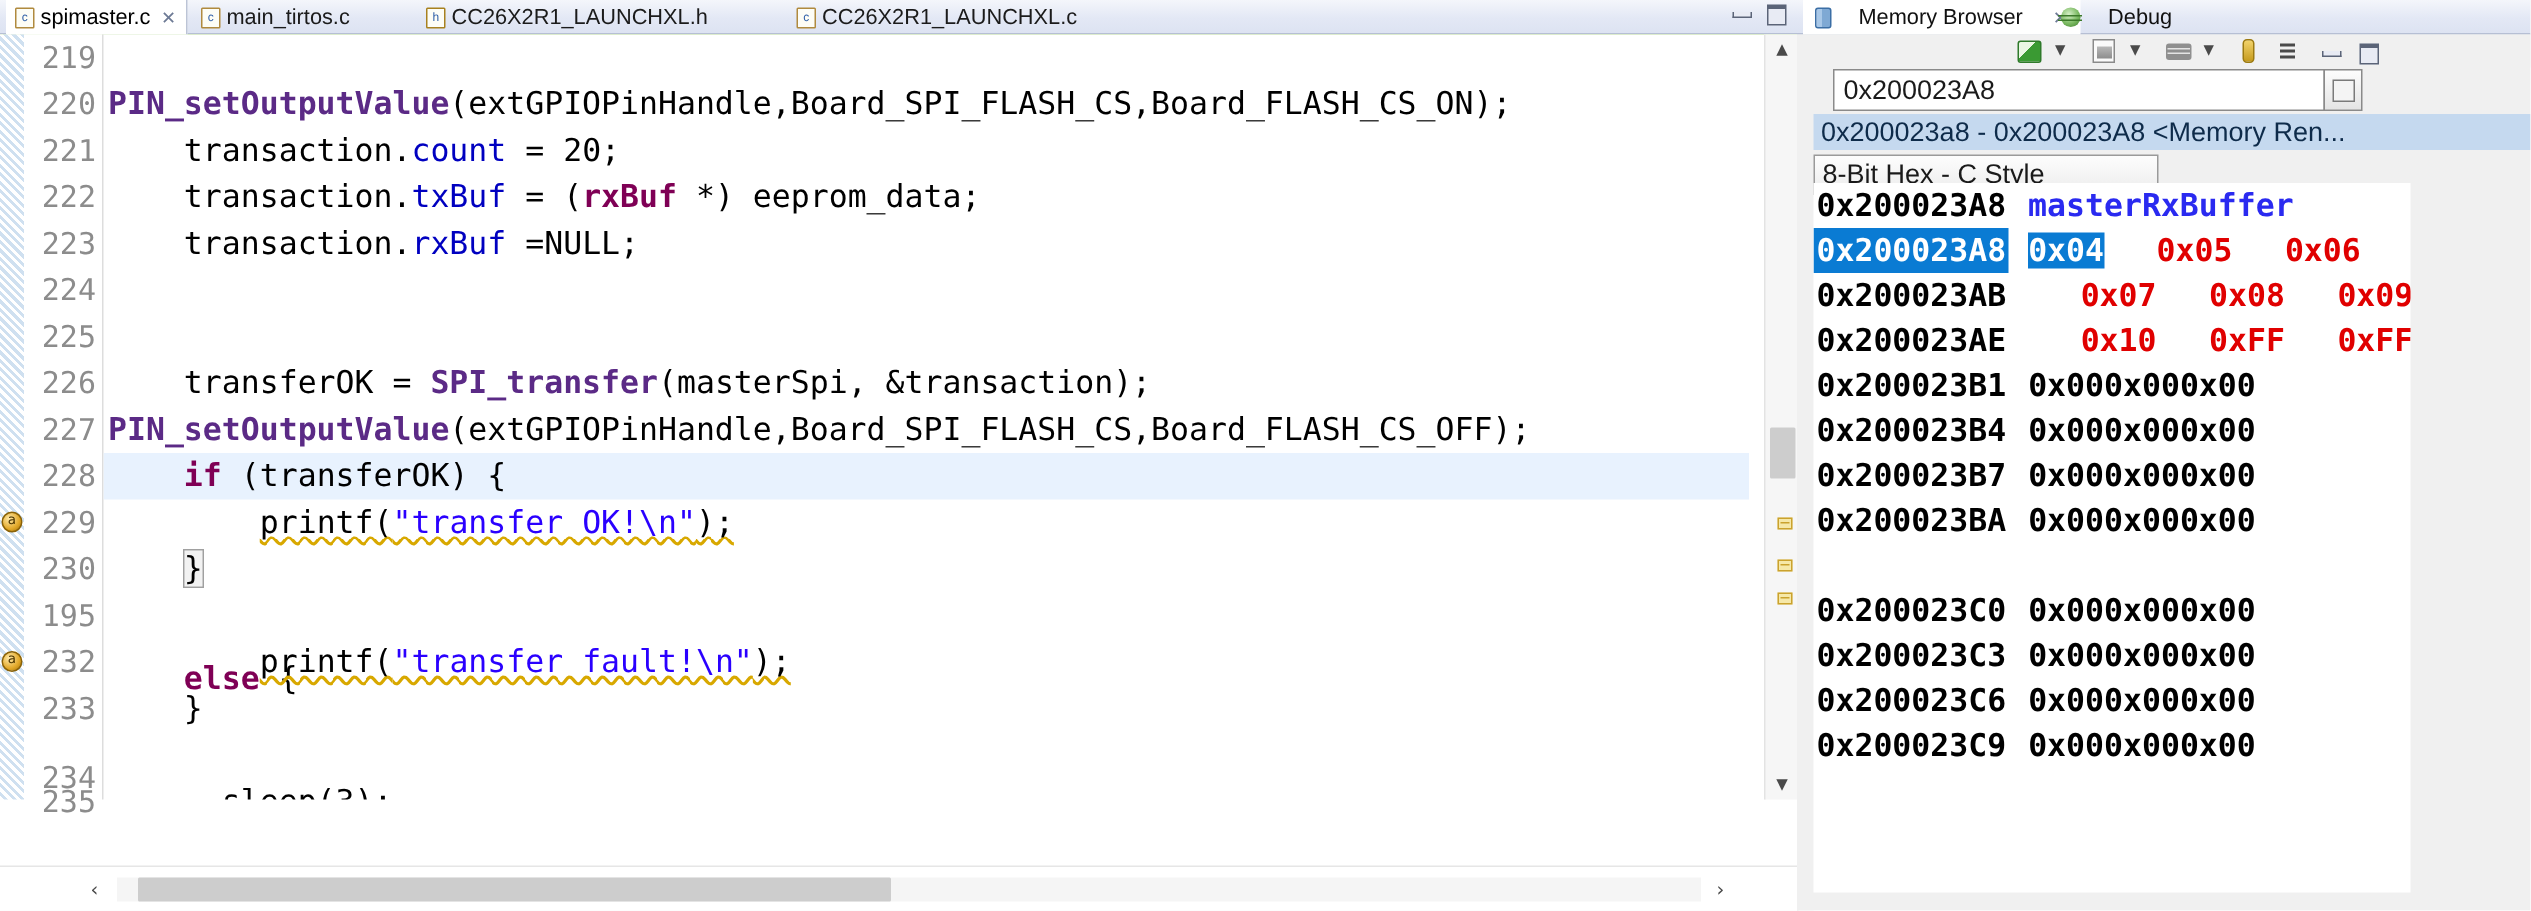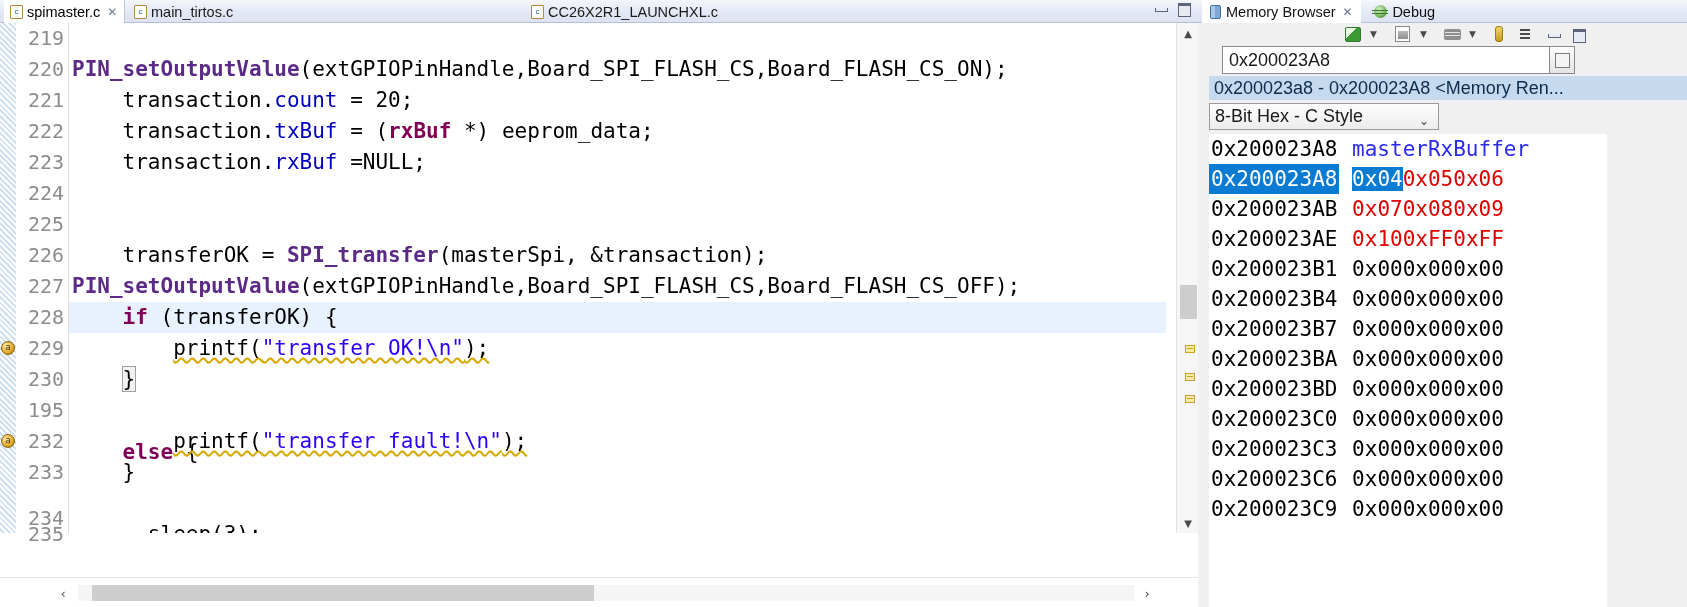--- a/index.html
+++ b/index.html
@@ -173,21 +173,21 @@
     position: absolute; left: 1198px; top: 0; width: 489px; height: 607px;
     background: #f0f0f0;
   }
   #mb-tabbar {
     position: absolute; left: 0; top: 0; width: 489px; height: 23px;
     background: linear-gradient(to bottom,#f4f6fb 0%, #e3e8f5 55%, #dde3f2 100%);
     border-bottom: 1px solid #b6bfd4;
   }
   .mtab {
     position: absolute; top: 0; height: 23px; display: flex; align-items: center;
-    gap: 5px; padding: 0 8px; font-size: 14.5px; white-space: nowrap; color: #111;
+    gap: 18px; padding: 0 8px; font-size: 14.5px; white-space: nowrap; color: #111;
   }
   .mtab.active { background: #ffffff; }
   .chip-icon {
     width: 11px; height: 14px; border: 1px solid #3b6ea5;
     background: linear-gradient(to right,#a9c8e8 0 40%, #7fa9d4 40% 100%);
     border-radius: 2px;
   }
   .bug-icon {
     width: 13px; height: 13px; border-radius: 50%;
     background: radial-gradient(circle at 40% 35%, #d6f0c8 0%, #79b860 55%, #3c7a2a 100%);
@@ -282,32 +282,32 @@
     background: linear-gradient(to bottom,#fdfdfd,#ececec);
     border: 1px solid #9a9a9a;
     font-family: "Liberation Sans", sans-serif; font-size: 18px; color: #1a1a1a;
     line-height: 25px; padding-left: 5px; white-space: nowrap;
   }
   #format-select .caret {
     position: absolute; right: 9px; top: 5px; font-size: 12px; color: #444;
     font-family: "DejaVu Sans", sans-serif;
   }
   #mem-table {
-    position: absolute; left: 1209px; top: 134px; width: 398px; height: 473px;
-    background: #ffffff; overflow: hidden;
+    position: absolute; left: 1209px; top: 122px; width: 398px; height: 473px;
+    background: #ffffff; overflow: hidden; font-weight: bold;
   }
   .mrow {
     position: absolute; left: 0; right: 0; height: 30px; line-height: 30px;
     font-family: "DejaVu Sans Mono", monospace; font-size: 21px;
     white-space: pre; color: #000;
   }
   .maddr { display: inline-block; padding: 0 2px; }
   .maddr.sel { background: #0a7bd3; color: #ffffff; }
   .mval { color: #000; }
-  .mval.red { color: #e00000; }
+  .mval.red { color: #e00000; padding-left: 35px; }
   .mval.label { color: #2a2af0; }
   .mval.sel { background: #0a7bd3; color: #ffffff; }
 
   
   #part-split {
     position: absolute; left: 1198px; top: 0; width: 11px; height: 607px;
     background: #f0f0f0; border-left: 1px solid #dcdcdc;
   }
 </style>
 </head>
@@ -319,20 +319,24 @@
 
     <div id="editor-tabbar">
         <div class="tab active" style="left: 4px;">
           <span class="tab-icon" data-glyph="c"></span>
           <span>spimaster.c</span>
           <span class="tab-close">✕</span>
         </div>
         <div class="tab inactive" style="left: 128px;">
           <span class="tab-icon" data-glyph="c"></span>
           <span>main_tirtos.c</span>
+        </div>
+        <div class="tab inactive" style="left: 278px;">
+          <span class="tab-icon hdr" data-glyph="h"></span>
+          <span>CC26X2R1_LAUNCHXL.h</span>
         </div>
         <div class="tab inactive" style="left: 525px;">
           <span class="tab-icon" data-glyph="c"></span>
           <span>CC26X2R1_LAUNCHXL.c</span>
         </div>
       </div>
 
     <div class="win-btns" style="left:1155px;">
       <div class="win-btn min"></div>
       <div class="win-btn max"></div>
@@ -456,19 +460,18 @@
 
   <div id="mem-table">
       <div class="mrow" style="top: 0px;"><span class="maddr">0x200023A8</span><span class="mval label"> masterRxBuffer</span></div>
       <div class="mrow" style="top: 30px;"><span class="maddr sel">0x200023A8</span> <span class="mval sel">0x04</span><span class="mval red">0x05</span><span class="mval red">0x06</span></div>
       <div class="mrow" style="top: 60px;"><span class="maddr">0x200023AB</span> <span class="mval red">0x07</span><span class="mval red">0x08</span><span class="mval red">0x09</span></div>
       <div class="mrow" style="top: 90px;"><span class="maddr">0x200023AE</span> <span class="mval red">0x10</span><span class="mval red">0xFF</span><span class="mval red">0xFF</span></div>
       <div class="mrow" style="top: 120px;"><span class="maddr">0x200023B1</span> <span class="mval ">0x00</span><span class="mval ">0x00</span><span class="mval ">0x00</span></div>
       <div class="mrow" style="top: 150px;"><span class="maddr">0x200023B4</span> <span class="mval ">0x00</span><span class="mval ">0x00</span><span class="mval ">0x00</span></div>
       <div class="mrow" style="top: 180px;"><span class="maddr">0x200023B7</span> <span class="mval ">0x00</span><span class="mval ">0x00</span><span class="mval ">0x00</span></div>
       <div class="mrow" style="top: 210px;"><span class="maddr">0x200023BA</span> <span class="mval ">0x00</span><span class="mval ">0x00</span><span class="mval ">0x00</span></div>
-      <div class="mrow" style="top: 240px;"><span class="maddr">0x200023BD</span> <span class="mval ">0x00</span><span class="mval ">0x00</span><span class="mval ">0x00</span></div>
       <div class="mrow" style="top: 270px;"><span class="maddr">0x200023C0</span> <span class="mval ">0x00</span><span class="mval ">0x00</span><span class="mval ">0x00</span></div>
       <div class="mrow" style="top: 300px;"><span class="maddr">0x200023C3</span> <span class="mval ">0x00</span><span class="mval ">0x00</span><span class="mval ">0x00</span></div>
       <div class="mrow" style="top: 330px;"><span class="maddr">0x200023C6</span> <span class="mval ">0x00</span><span class="mval ">0x00</span><span class="mval ">0x00</span></div>
       <div class="mrow" style="top: 360px;"><span class="maddr">0x200023C9</span> <span class="mval ">0x00</span><span class="mval ">0x00</span><span class="mval ">0x00</span></div>
     </div>
 </div>
 
 </body></html>

